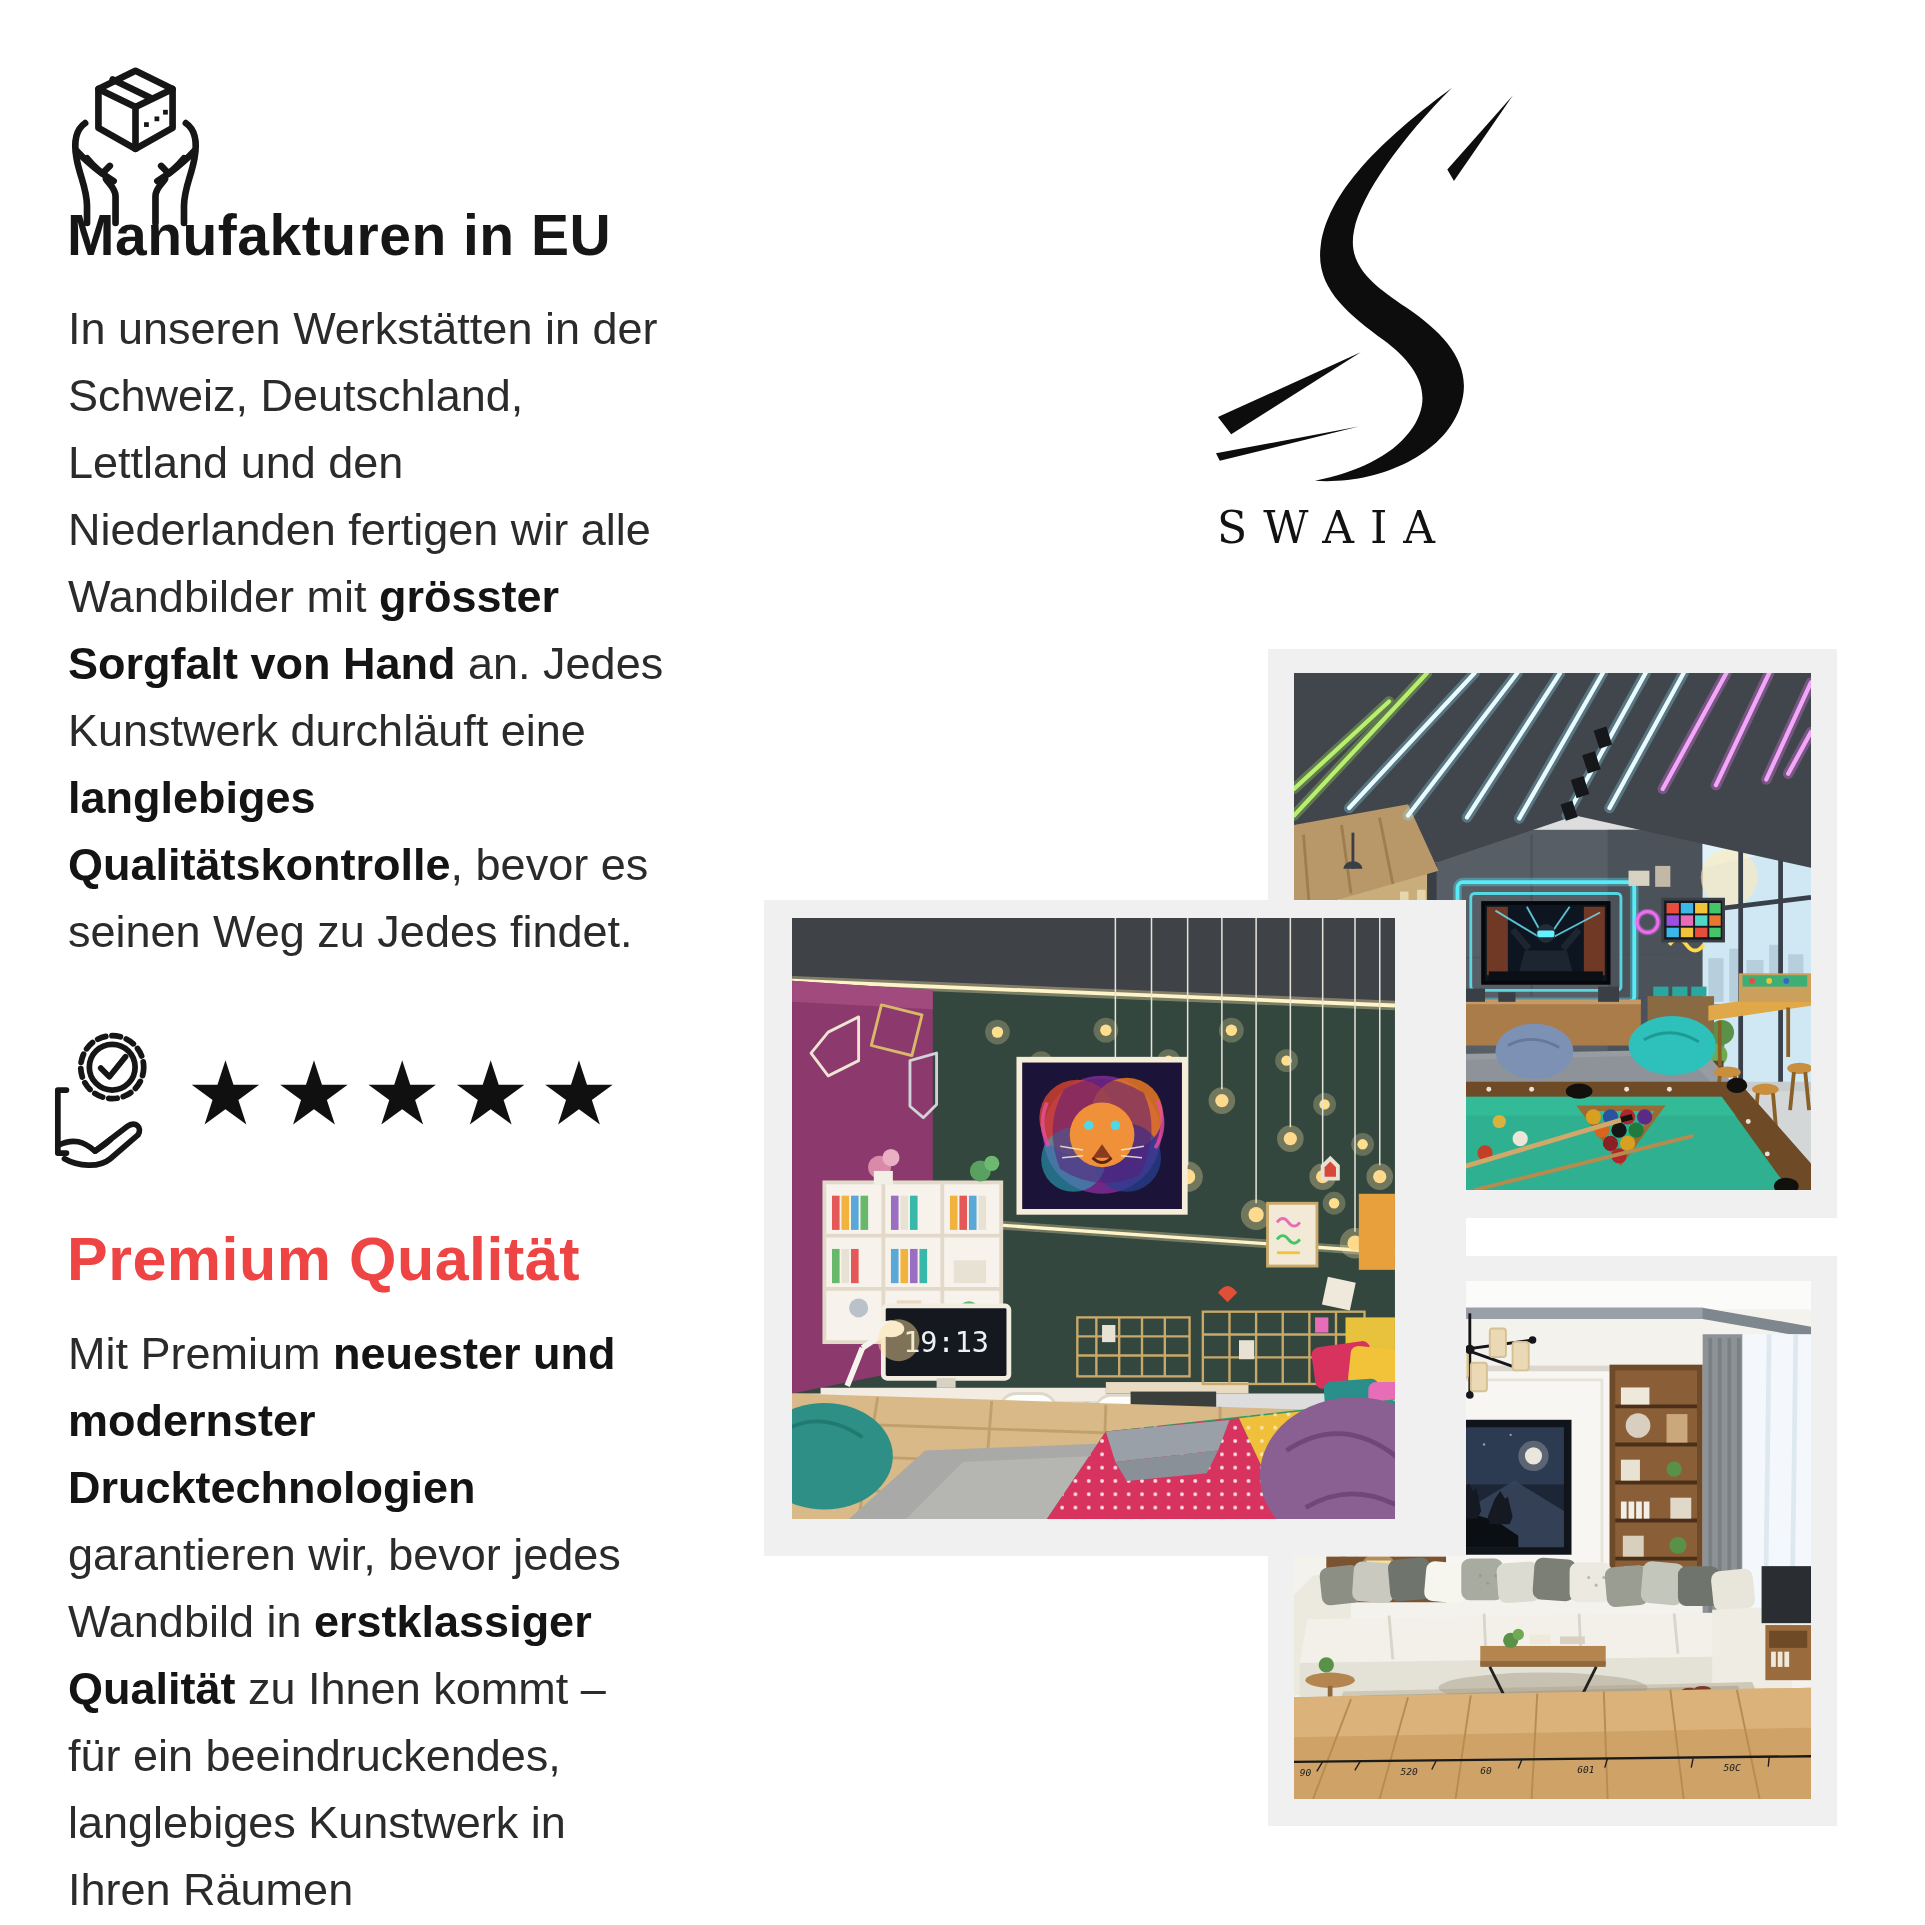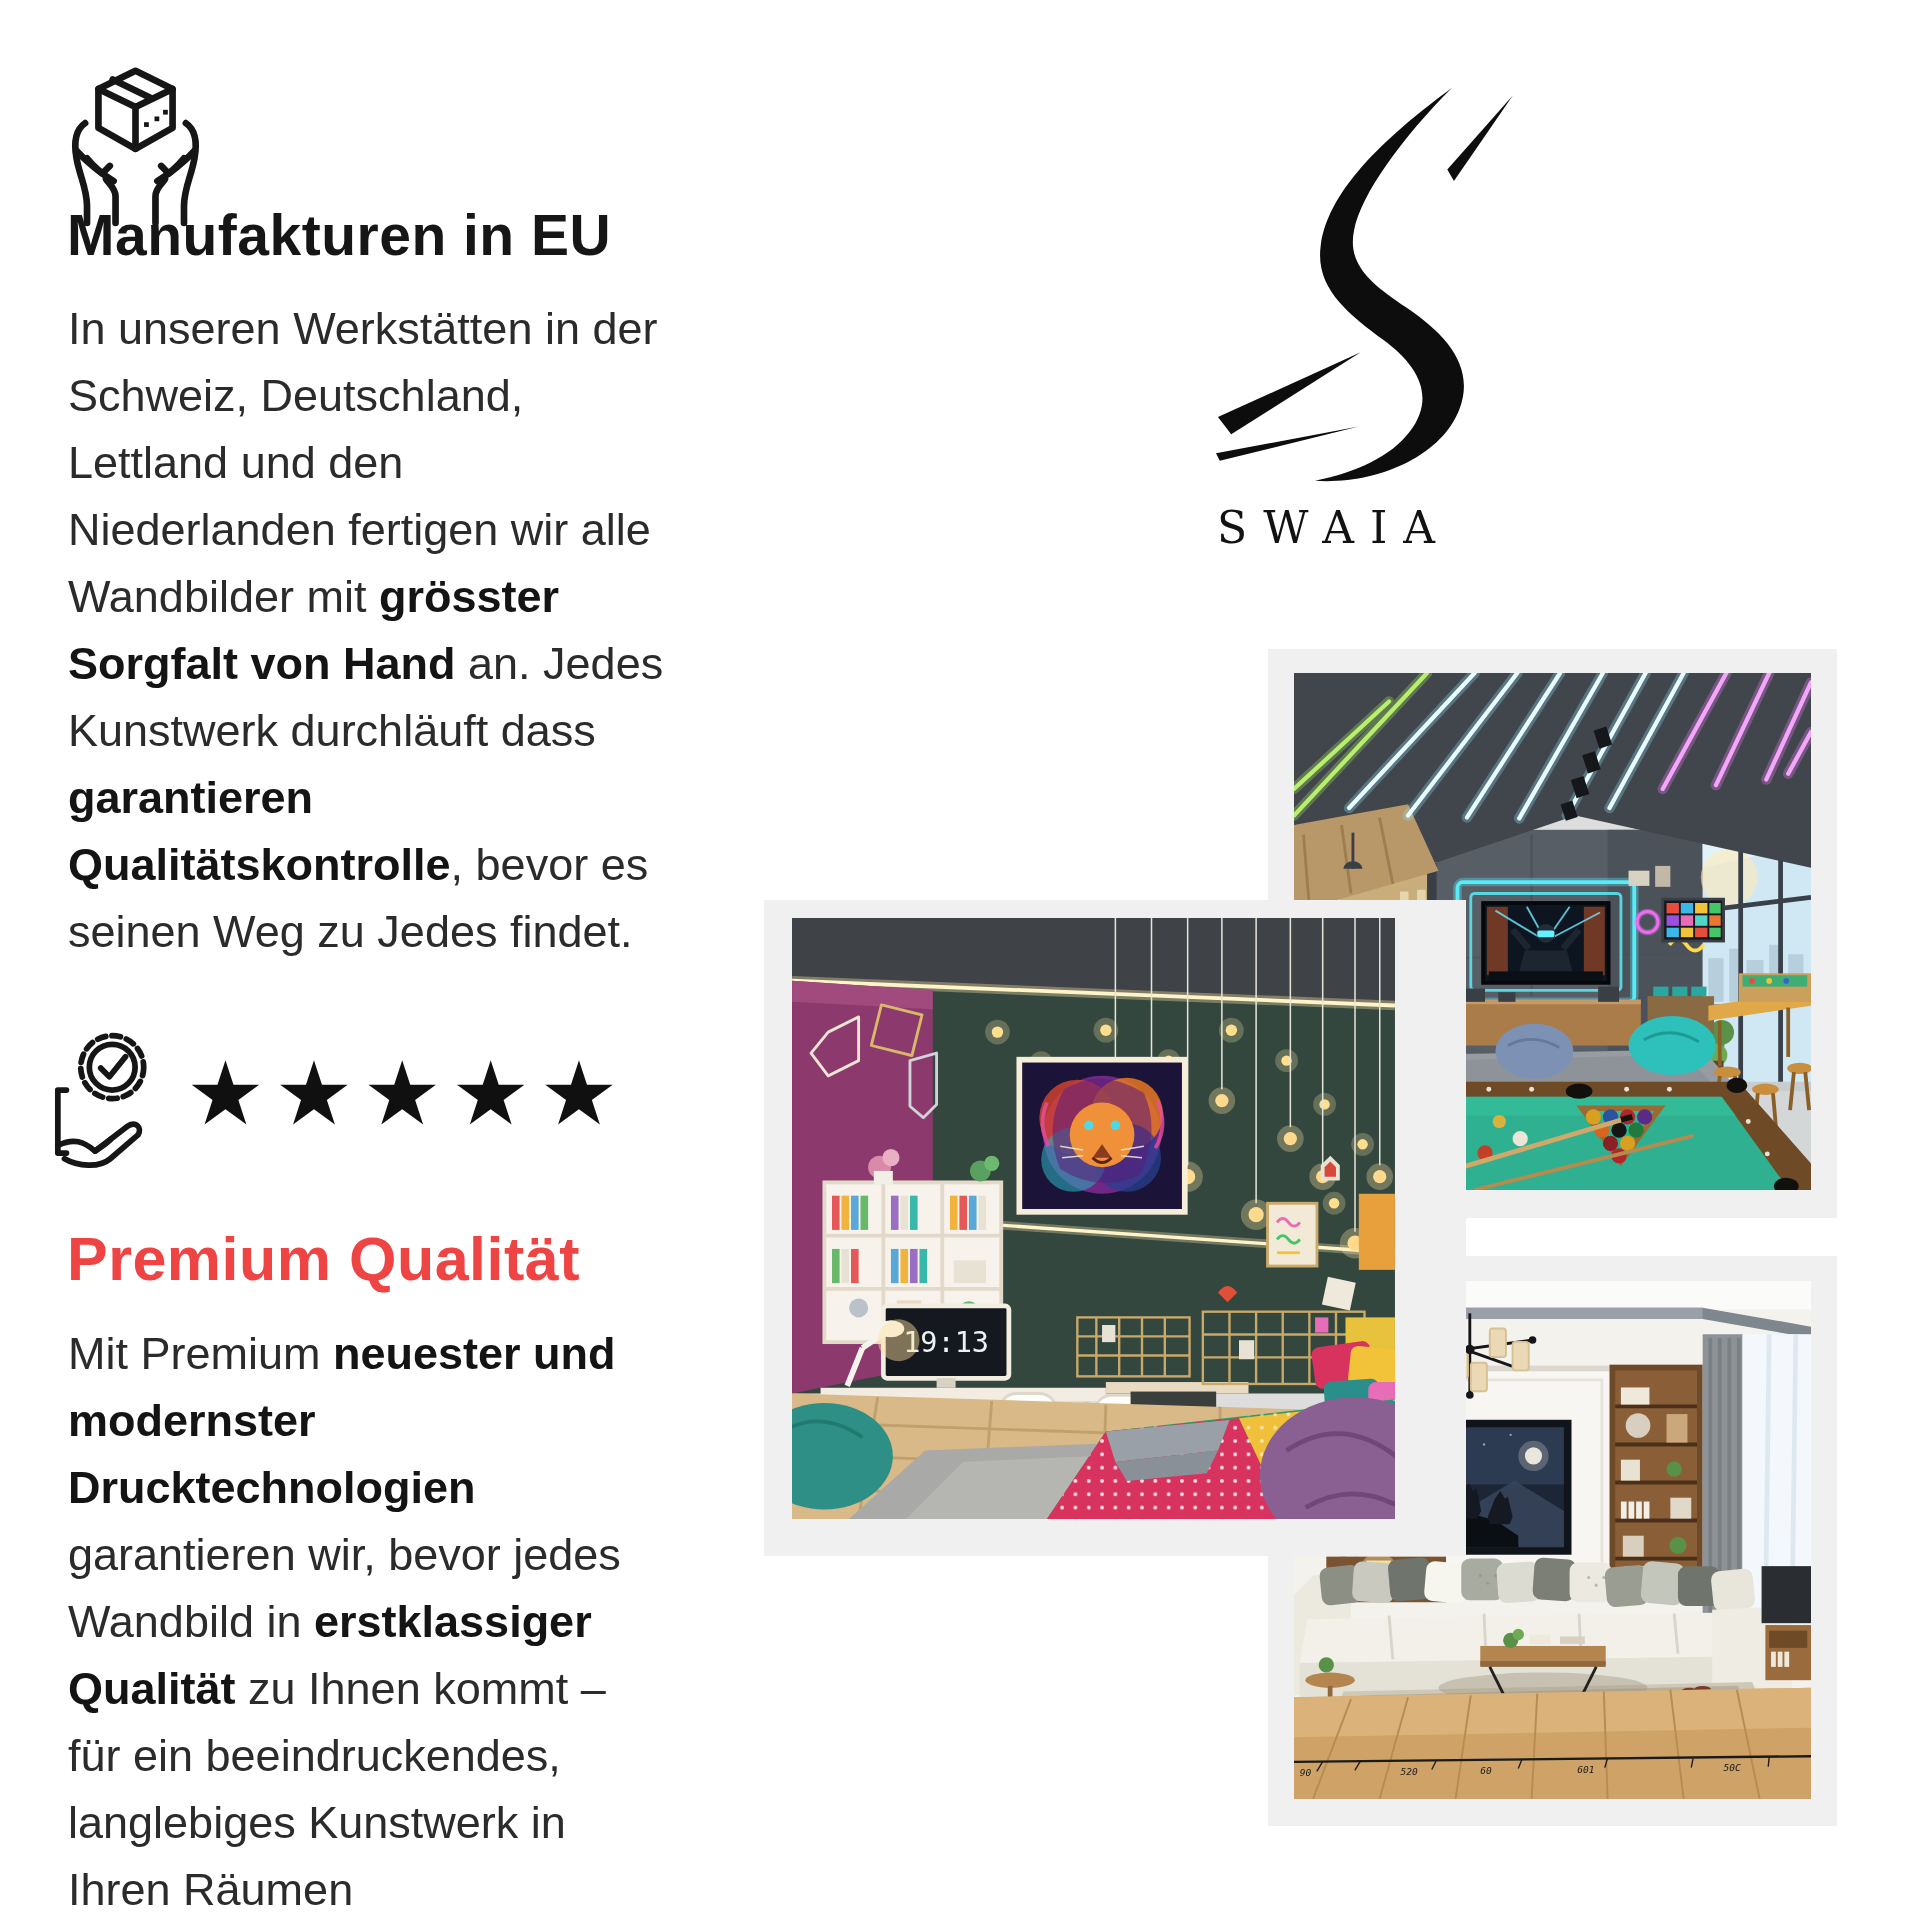--- a/index.html
+++ b/index.html
@@ -39,21 +39,21 @@
       <path d="M50 168 L50 140 C50 132 44 128 40 122"></path>
       <path d="M124 63 C134 70 136 84 133 100 C130 118 122 132 122 150 L122 168"></path>
       <path d="M122 100 C114 110 104 118 94 124"></path>
       <path d="M133 92 C124 102 114 110 106 116 L98 108"></path>
       <path d="M92 168 L92 140 C92 132 98 128 102 122"></path>
     </svg>
   </div>
 
   <div class="abs h1" style="left:67px;top:205px;width:666px;">Manufakturen in EU</div>
 
-  <div class="abs body-text" style="left:68px;top:295px;width:597px;"><span>In unseren Werkstätten in der Schweiz, Deutschland, Lettland und den Niederlanden fertigen wir alle Wandbilder mit </span><b>grösster Sorgfalt von Hand</b><span> an. Jedes Kunstwerk durchläuft dass </span><b>garantieren Qualitätskontrolle</b><span>, bevor es seinen Weg zu Jedes findet.</span></div>
+  <div class="abs body-text" style="left:68px;top:295px;width:597px;"><span>In unseren Werkstätten in der Schweiz, Deutschland, Lettland und den Niederlanden fertigen wir alle Wandbilder mit </span><b>grösster Sorgfalt von Hand</b><span> an. Jedes Kunstwerk durchläuft eine </span><b>langlebiges Qualitätskontrolle</b><span>, bevor es seinen Weg zu Jedes findet.</span></div>
 
   <div class="abs icon" style="left:53px;top:1029px;width:107px;height:145px;">
     <svg viewBox="0 0 112 152" fill="none" stroke="#161616" stroke-width="6" stroke-linecap="round" stroke-linejoin="round">
       <polyline points="14,64 5,64 5,130 14,130"></polyline>
       <circle cx="62" cy="40" r="33" stroke-dasharray="9 6.5"></circle>
       <circle cx="62" cy="40" r="24"></circle>
       <path d="M50 41 L59 50 L76 29"></path>
       <path d="M5 122 C22 114 32 118 44 128 L78 102 C86 96 94 103 89 111 L60 136 C48 146 26 144 12 136"></path>
       <path d="M44 128 C50 124 56 120 60 116"></path>
     </svg>

